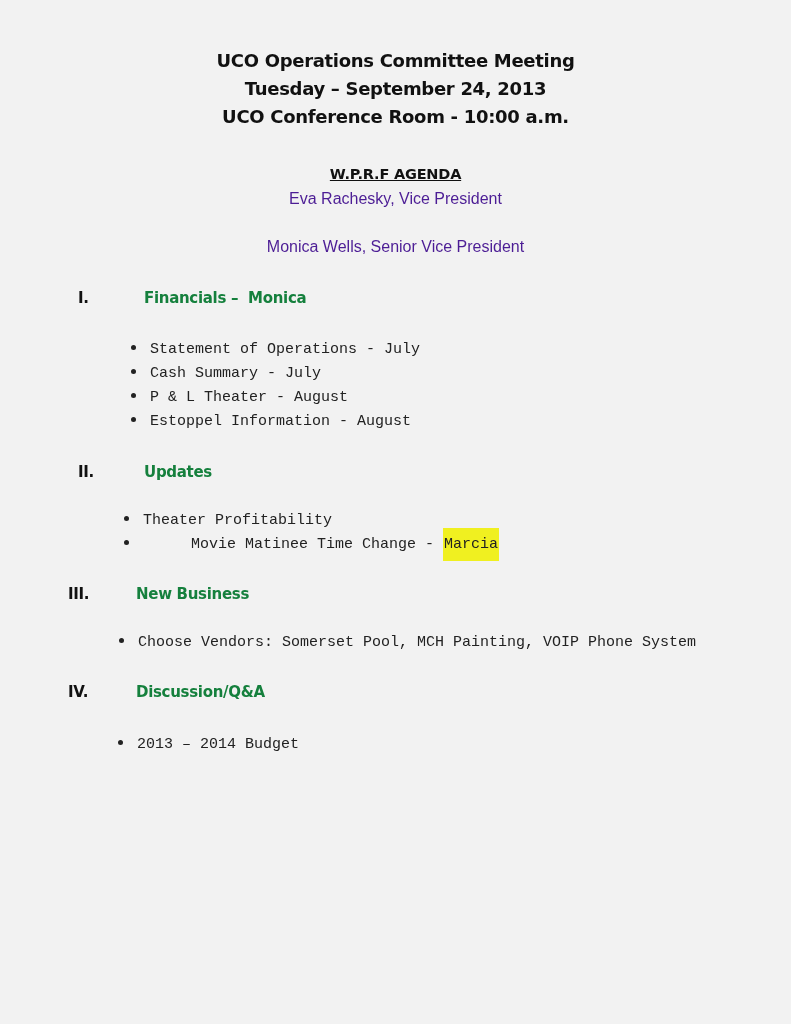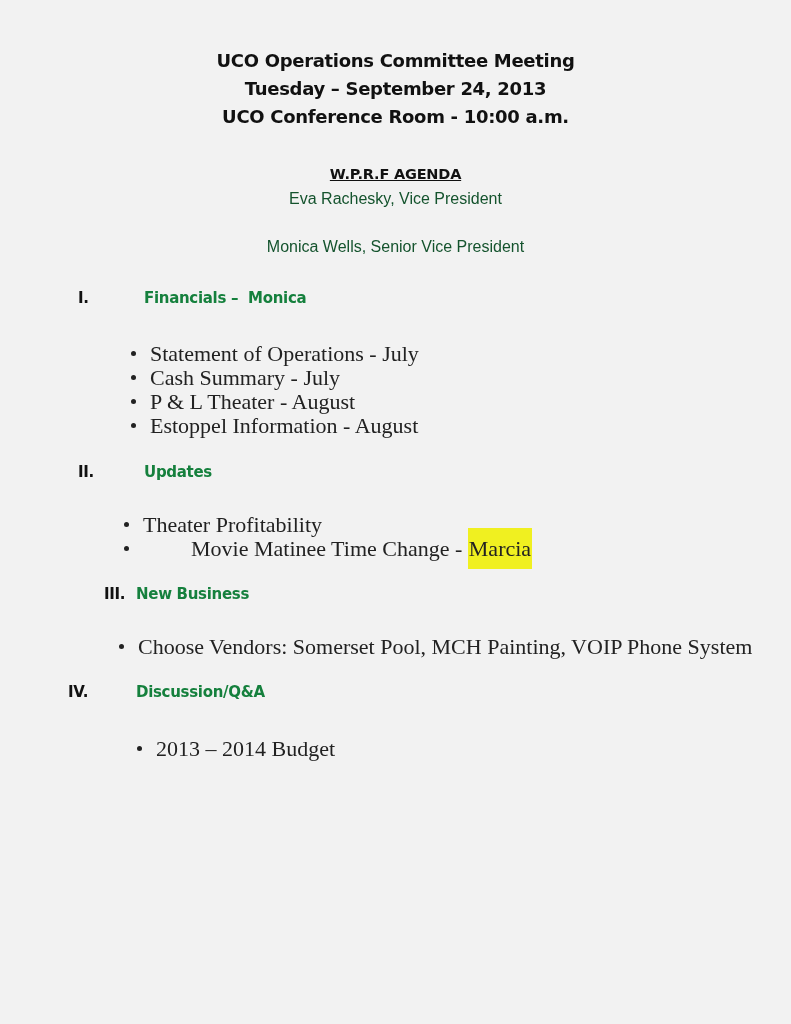--- a/index.html
+++ b/index.html
@@ -43,21 +43,21 @@
       color: #111;
       letter-spacing: -0.2px;
     }
     .attendee {
       position: absolute;
       left: 0;
       width: 791px;
       text-align: center;
       font-family: "Liberation Sans", sans-serif;
       font-size: 16px;
-      color: #14532d;
+      color: #4c1d95;
     }
     .section-num {
       position: absolute;
       font-family: "DejaVu Sans", sans-serif;
       font-weight: bold;
       font-size: 15px;
       color: #111;
       letter-spacing: -0.3px;
     }
     .section-title {
@@ -65,22 +65,22 @@
       font-family: "DejaVu Sans", sans-serif;
       font-weight: bold;
       font-size: 15px;
       color: #15803d;
       letter-spacing: -0.3px;
       white-space: pre;
       margin-left: 20px;
     }
     .bullet-item {
       position: absolute;
-      font-family: Liberation Serif, serif;
-      font-size: 22px;
+      font-family: Liberation Mono, monospace;
+      font-size: 15px;
       color: #222;
       white-space: nowrap;
     }
     .bullet-dot {
       display: inline-block;
       width: 5px;
       height: 5px;
       border-radius: 50%;
       background: #222;
       vertical-align: middle;
@@ -125,27 +125,27 @@
   <div class="section-num" style="left:78px; top:463px;">II.</div>
   <div class="section-title" style="left:124px; top:463px;">Updates</div>
 
   <div class="bullet-item" style="left:124px; top:512px;">
     <span class="bullet-dot"></span><span>Theater Profitability</span>
   </div>
   <div class="bullet-item" style="left:124px; top:536px;">
     <span class="bullet-dot"></span><span style="white-space:pre;margin-left:48px;">Movie Matinee Time Change - </span><span class="highlight">Marcia</span>
   </div>
 
-  <div class="section-num" style="left:68px; top:585px;margin-left:36px;">III.</div>
+  <div class="section-num" style="left:68px; top:585px;">III.</div>
   <div class="section-title" style="left:116px; top:585px;">New Business</div>
 
   <div class="bullet-item" style="left:119px; top:634px;">
     <span class="bullet-dot"></span><span>Choose Vendors: Somerset Pool, MCH Painting, VOIP Phone System</span>
   </div>
 
   <div class="section-num" style="left:68px; top:683px;">IV.</div>
   <div class="section-title" style="left:116px; top:683px;">Discussion/Q&amp;A</div>
 
-  <div class="bullet-item" style="left:137px; top:736px;">
+  <div class="bullet-item" style="left:118px; top:736px;">
     <span class="bullet-dot"></span><span>2013 – 2014 Budget</span>
   </div>
 
 </div>
 
 </body></html>

